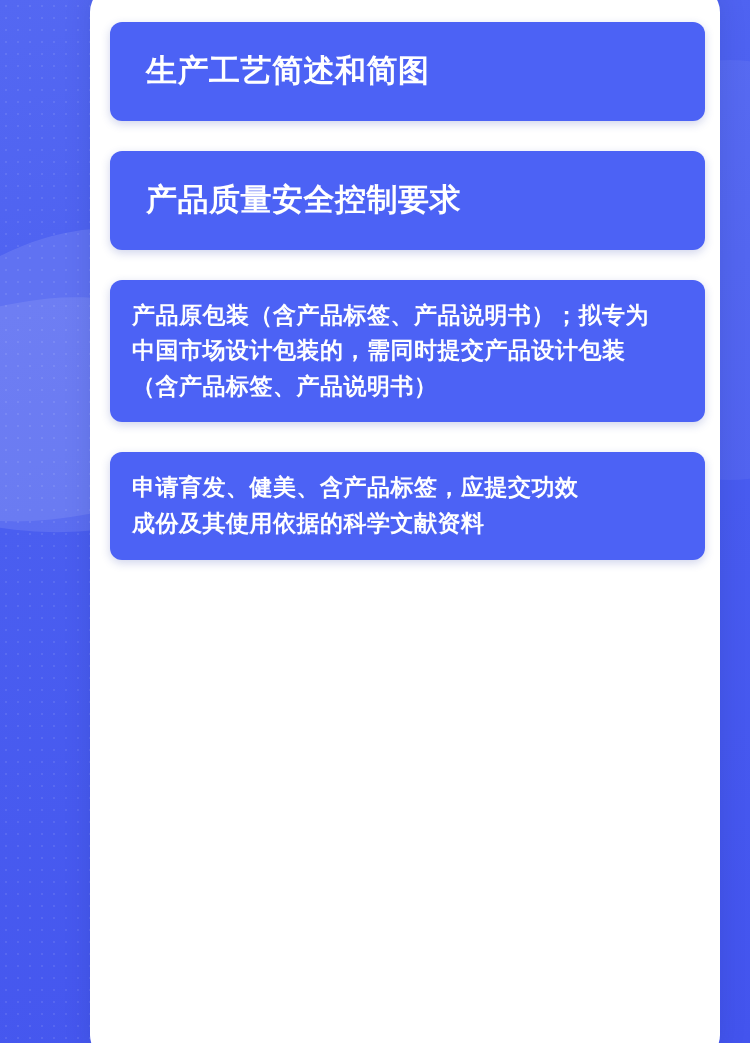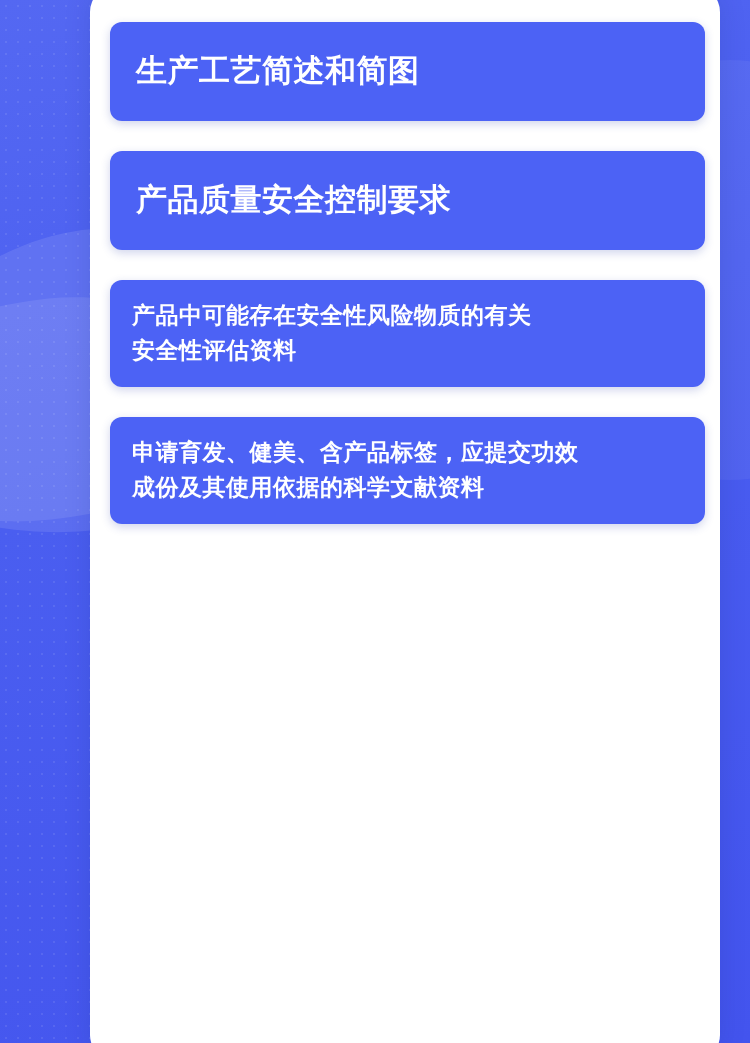--- a/index.html
+++ b/index.html
@@ -84,21 +84,21 @@
     position: relative;
     background: #4c62f5;
     border-radius: 12px;
     margin-bottom: 30px;
     padding: 18px 22px;
     box-sizing: border-box;
     box-shadow: 0 3px 10px rgba(40,60,170,0.22);
     color: #ffffff;
   }
   .card.big {
-    padding: 30px 26px;
+    padding: 30px 36px;
   }
   .card-text {
     font-weight: bold;
     letter-spacing: 0.5px;
     white-space: pre-line;
   }
   .card.big .card-text {
     font-size: 31px;
     line-height: 1.25;
   }
@@ -126,26 +126,27 @@
 <div class="list">
 
   <div class="card big">
     <div class="card-text">生产工艺简述和简图</div>
   </div>
 
   <div class="card big">
     <div class="card-text">产品质量安全控制要求</div>
   </div>
 
+  <div class="card small">
+    <div class="card-text">产品原包装（含产品标签、产品说明书）；拟专为
+中国市场设计包装的，需同时提交产品设计包装
+（含产品标签、产品说明书）</div>
+  </div>
 
 
-  <div class="card small">
-    <div class="card-text">产品中可能存在安全性风险物质的有关
-安全性评估资料</div>
-  </div>
 
   <div class="card small">
     <div class="card-text">申请育发、健美、含产品标签，应提交功效
 成份及其使用依据的科学文献资料</div>
   </div>
 
 
 </div>
 
 </body></html>

